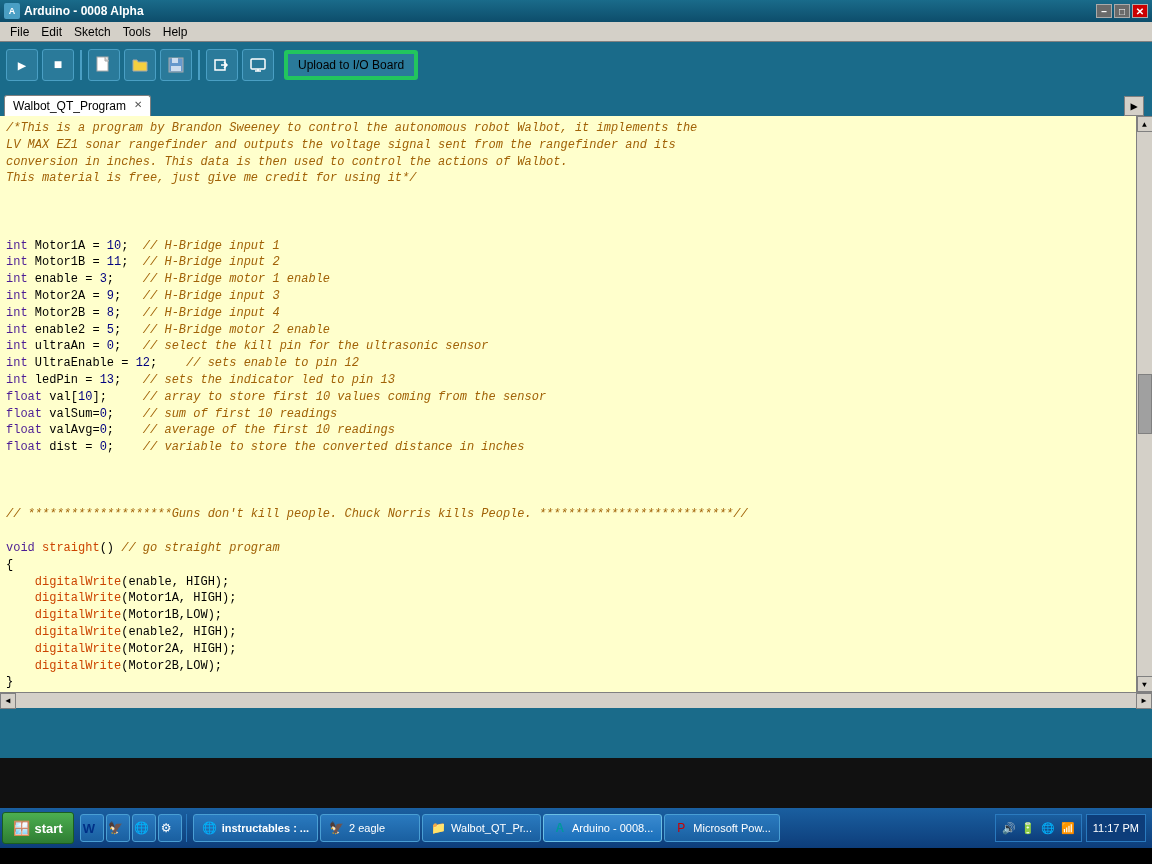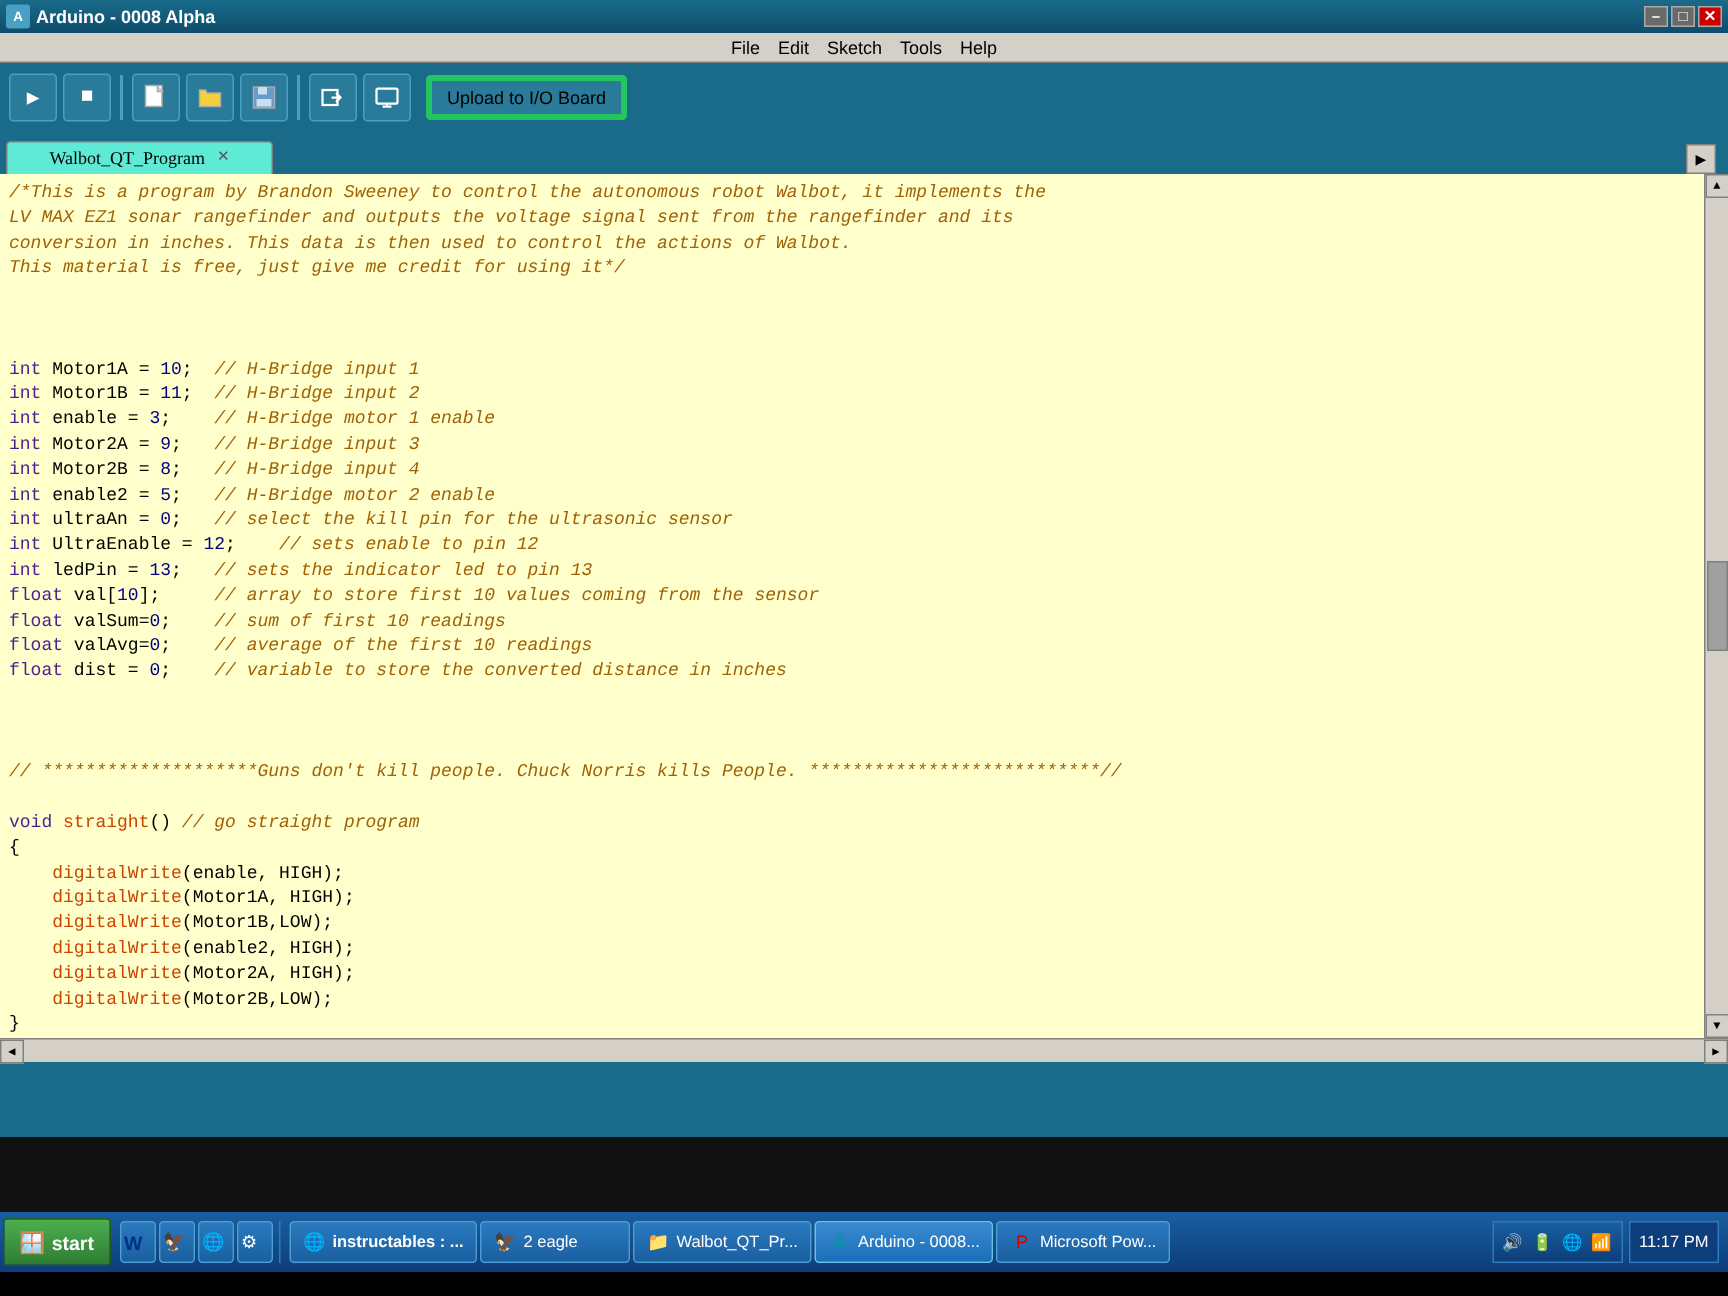--- a/index.html
+++ b/index.html
@@ -27,21 +27,20 @@
     
     .menu-bar {
       background: #d4d0c8;
       height: 20px;
       display: flex;
       align-items: center;
       padding: 0 4px;
       font-family: Arial, sans-serif;
       font-size: 12px;
       border-bottom: 1px solid #808080;
-      justify-content: center;
     }
     .menu-item { padding: 2px 6px; cursor: pointer; }
 
     
     .toolbar {
       background: #1a6b8a;
       height: 46px;
       display: flex;
       align-items: center;
       padding: 0 6px;
@@ -70,25 +69,25 @@
 
     
     .tab-bar {
       background: #1a6b8a;
       height: 28px;
       display: flex;
       align-items: flex-end;
       padding: 0 4px;
     }
     .tab {
-      background: #5eead4;
+      background: #ffffff;
       border: 1px solid #808080;
       border-bottom: none;
-      padding: 3px 28px;
-      font-family: Liberation Serif, serif;
+      padding: 3px 8px;
+      font-family: Liberation Sans, sans-serif;
       font-size: 12px;
       cursor: pointer;
       border-radius: 3px 3px 0 0;
     }
     .tab-close-btn {
       float: right;
       margin-left: 8px;
       color: #555;
       font-size: 10px;
     }

